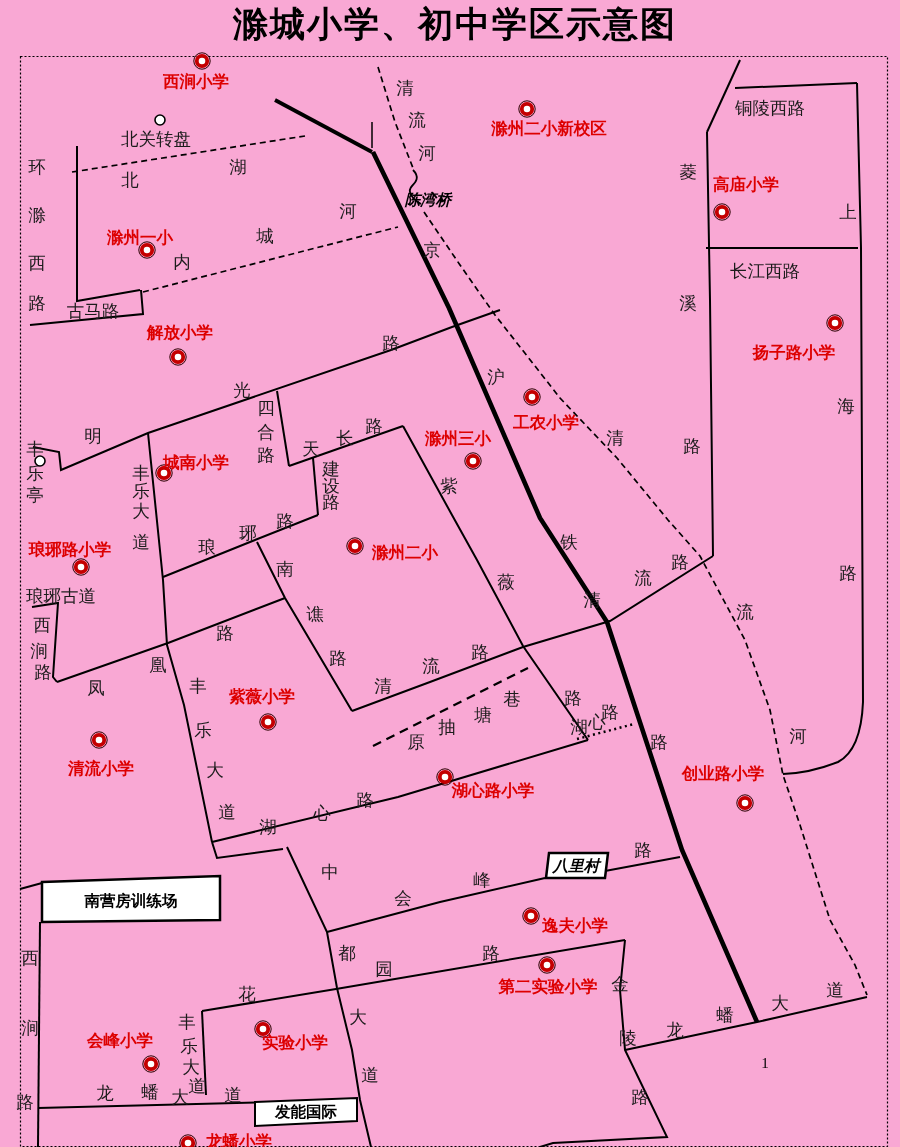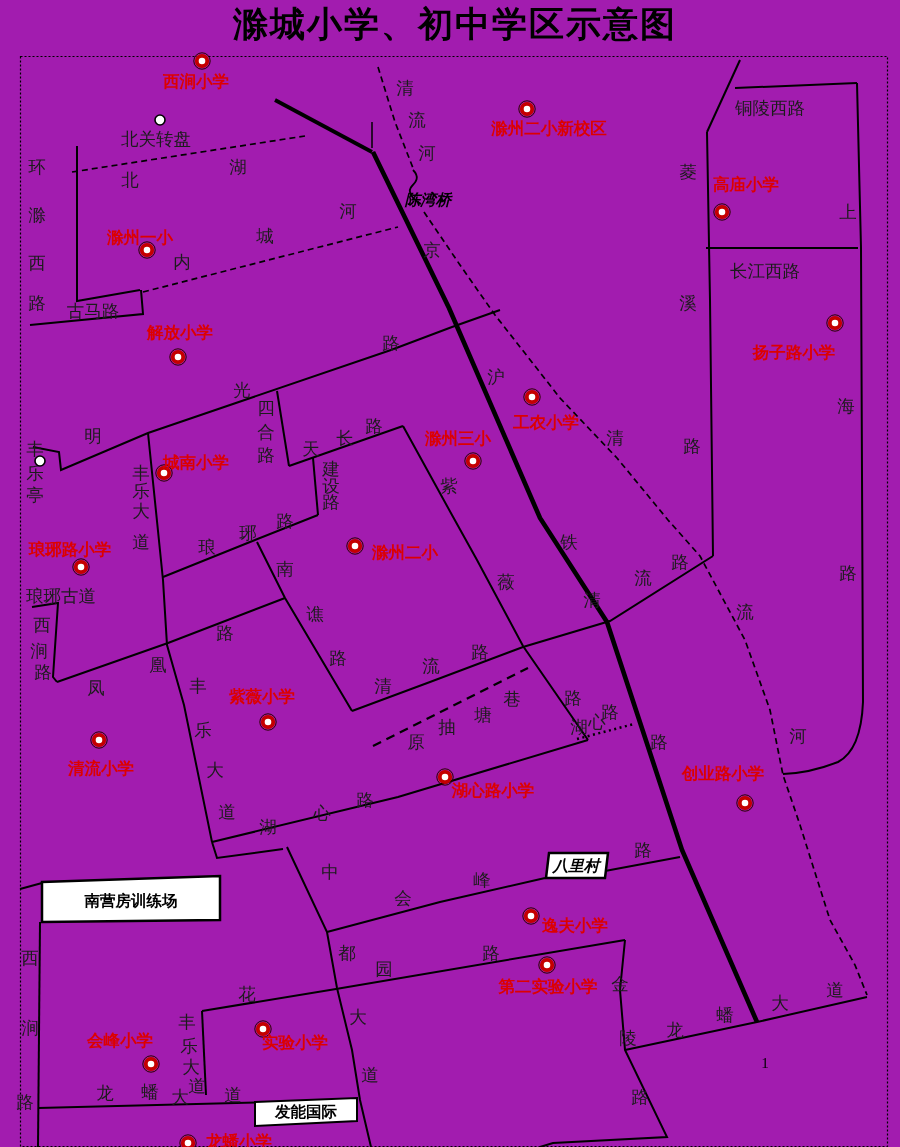--- a/index.html
+++ b/index.html
@@ -1,16 +1,16 @@
 <!DOCTYPE html>
 <html><head>
 <meta charset="utf-8">
 <style>
   html,body{margin:0;padding:0;background:#ffffff;}
-  .page{position:relative;width:900px;height:1147px;background:#a21caf;overflow:hidden;
+  .page{position:relative;width:900px;height:1147px;background:#f9a8d4;overflow:hidden;
         font-family:"Liberation Serif","DejaVu Serif",serif;}
   svg text{font-family:"Liberation Serif","DejaVu Serif",serif;text-anchor:middle;}
   .title{font-size:35px;font-weight:bold;fill:#000;letter-spacing:2px;}
   .road{font-size:17.5px;fill:#1c1c1c;}
   .school{font-size:16.5px;font-weight:bold;fill:#dd0000;}
   .landmark{font-size:15.5px;font-weight:bold;fill:#000;}
   .it{font-style:italic;}
   .pnum{font-size:15px;fill:#000;}
   .sym{fill:#fff;stroke:#000;stroke-width:1.6;}
   .smk{fill:#fff;stroke:#c40000;stroke-width:3.8;}

